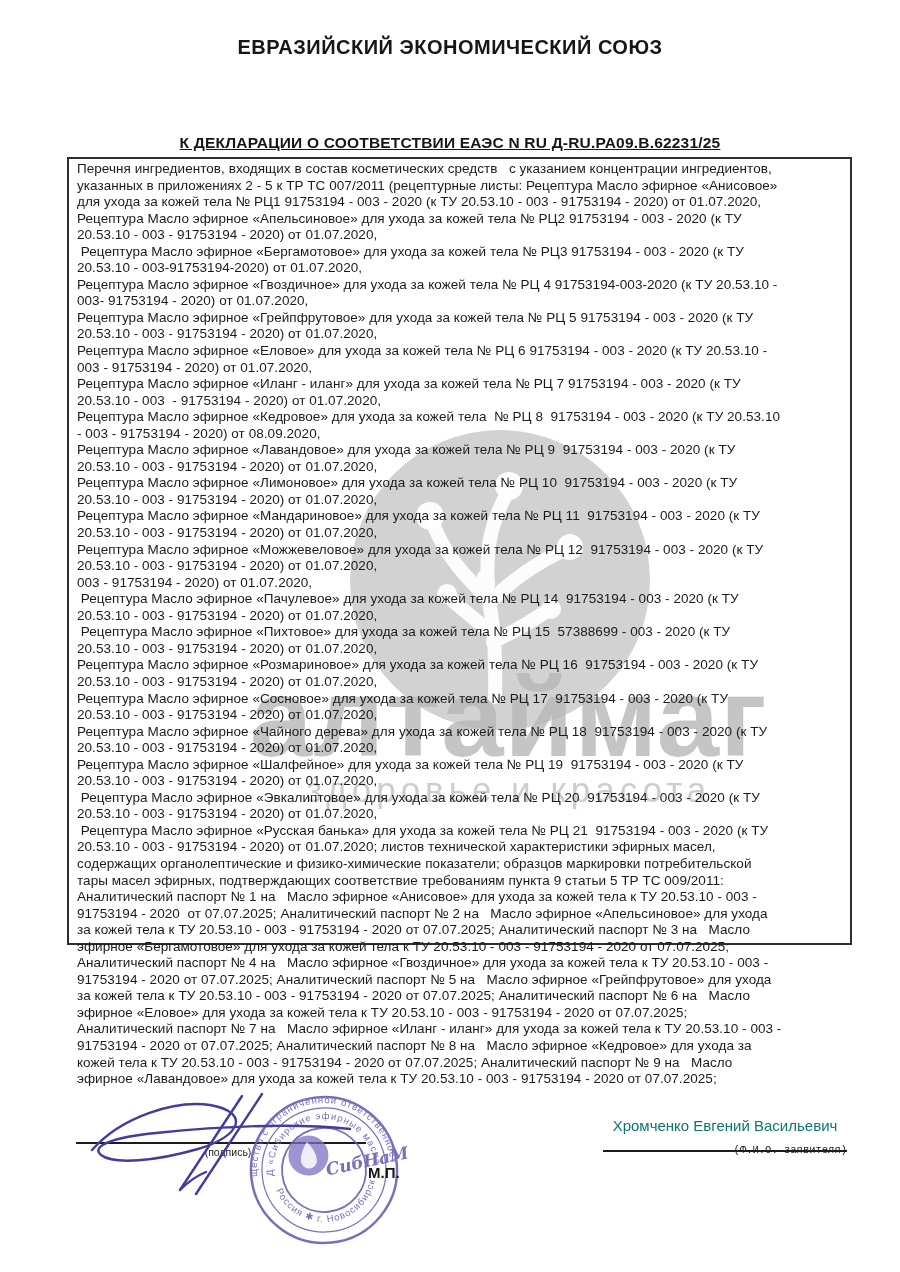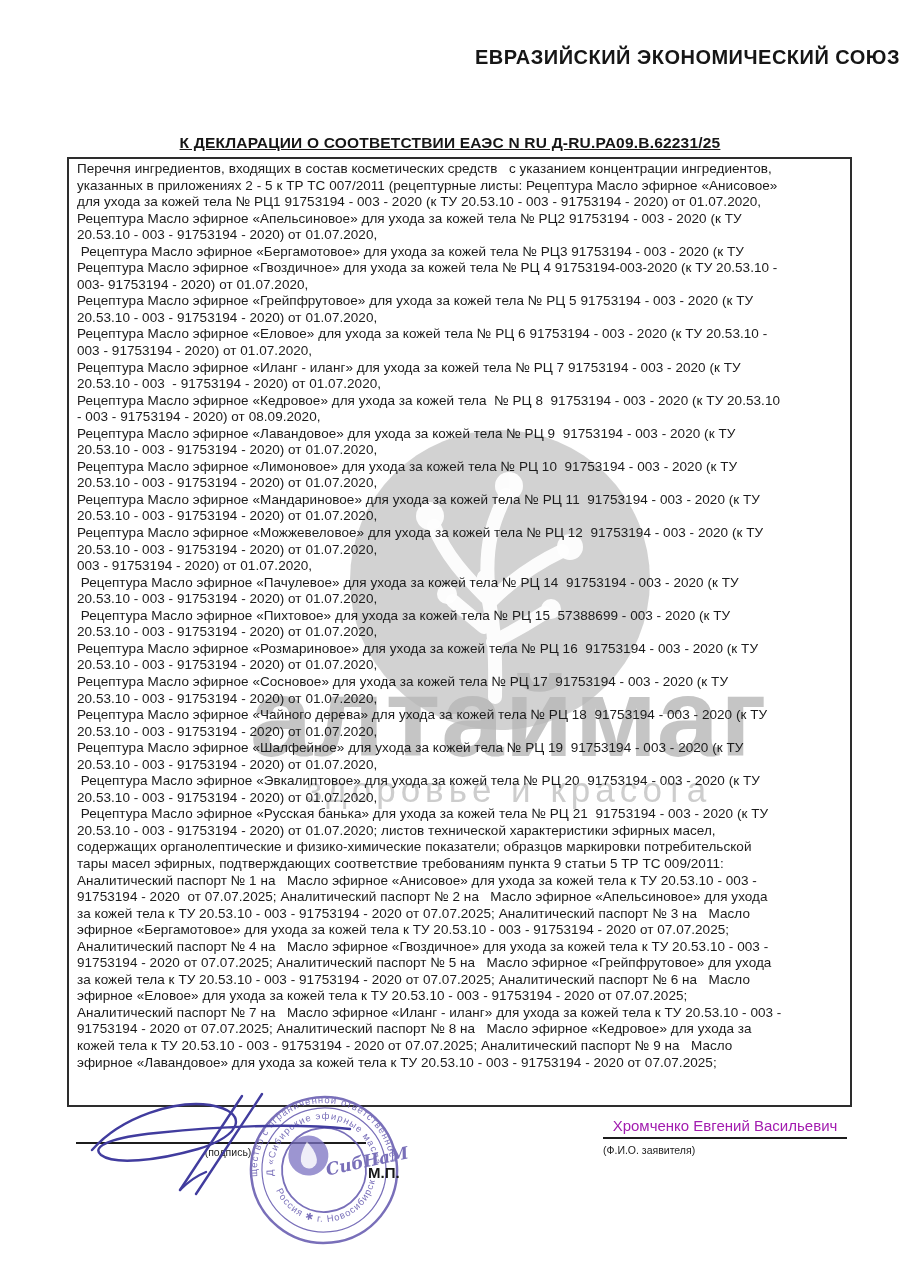--- a/index.html
+++ b/index.html
@@ -2,35 +2,35 @@
 <html><head>
 <meta charset="utf-8">
 <style>
   html,body{margin:0;padding:0;background:#ffffff;}
   .page{
     position:relative;width:900px;height:1272px;background:#ffffff;overflow:hidden;
     font-family:"Liberation Sans","DejaVu Sans",sans-serif;color:#1f1f1f;
   }
   
   .hdr{position:absolute;left:0;right:0;text-align:center;font-weight:bold;color:#161616;}
-  .hdr1{top:46px;font-size:20px;letter-spacing:.5px;text-align:right;}
+  .hdr1{top:36px;font-size:20px;letter-spacing:.5px;}
   .hdr2{top:95px;font-size:20px;letter-spacing:.5px;}
   .hdr3{top:134px;font-size:15.5px;letter-spacing:.2px;text-decoration:underline;}
   
   .wm{position:absolute;z-index:0;}
   .wm-brand{
     left:250px;top:662px;font-size:112px;font-weight:bold;color:#b7b7b7;
     letter-spacing:1px;opacity:.8;line-height:1;
   }
   .wm-tagline{
     left:306px;top:770px;font-size:35px;color:#cbcbcb;letter-spacing:5px;opacity:.95;
   }
   
   .textbox{
-    position:absolute;left:67px;top:157px;width:785px;height:950px;
+    position:absolute;left:67px;top:157px;width:785px;height:788px;
     border:2px solid #2d2d2d;box-sizing:border-box;padding:2px 4px 0 8px;
     z-index:1;background:transparent;
   }
   .textbox .line{
     white-space:pre;overflow:hidden;font-size:13.5px;line-height:16.55px;
     color:#1b1b1b;letter-spacing:.05px;
   }
   
   .sig-line{
     position:absolute;left:76px;top:1123px;width:290px;height:19px;
@@ -38,25 +38,25 @@
   }
   .sig-label{
     position:absolute;left:178px;top:1146px;width:100px;text-align:center;
     font-size:10.5px;color:#222;z-index:3;
   }
   .mp-label{
     position:absolute;left:368px;top:1164px;font-size:15px;font-weight:bold;color:#161616;z-index:4;
   }
   .fio-name{
     position:absolute;left:603px;top:1117px;width:244px;text-align:center;
-    font-size:15px;color:#a21caf;border-bottom:2px solid #1c1c1c;padding-bottom:3px;z-index:2;
+    font-size:15px;color:#0f766e;border-bottom:2px solid #1c1c1c;padding-bottom:16px;z-index:2;
   }
   .fio-label{
-    position:absolute;left:603px;top:1144px;width:244px;text-align:left;
-    font-size:10.5px;color:#222;z-index:2;
+    position:absolute;left:603px;top:1144px;width:244px;text-align:right;
+    font-size:10.5px;color:#222;z-index:2;font-family:Liberation Mono, monospace;
   }
   .sig-ink{position:absolute;left:84px;top:1092px;z-index:3;}
   .stamp{position:absolute;left:236px;top:1082px;z-index:2;opacity:.88;transform:rotate(-6deg);}
 </style>
 </head>
 <body>
 
 <div class="page">
 
   <svg class="wm" style="left:345px;top:425px;" width="310" height="310" viewBox="0 0 310 310">
@@ -83,20 +83,21 @@
   <div class="hdr hdr1">ЕВРАЗИЙСКИЙ ЭКОНОМИЧЕСКИЙ СОЮЗ</div>
   <div class="hdr hdr3">К ДЕКЛАРАЦИИ О СООТВЕТСТВИИ ЕАЭС N RU Д-RU.РА09.В.62231/25</div>
 
   <div class="textbox">
       <div class="line">Перечня ингредиентов, входящих в состав косметических средств   с указанием концентрации ингредиентов,</div>
       <div class="line">указанных в приложениях 2 - 5 к ТР ТС 007/2011 (рецептурные листы: Рецептура Масло эфирное «Анисовое»</div>
       <div class="line">для ухода за кожей тела № РЦ1 91753194 - 003 - 2020 (к ТУ 20.53.10 - 003 - 91753194 - 2020) от 01.07.2020,</div>
       <div class="line">Рецептура Масло эфирное «Апельсиновое» для ухода за кожей тела № РЦ2 91753194 - 003 - 2020 (к ТУ</div>
       <div class="line">20.53.10 - 003 - 91753194 - 2020) от 01.07.2020,</div>
       <div class="line"> Рецептура Масло эфирное «Бергамотовое» для ухода за кожей тела № РЦ3 91753194 - 003 - 2020 (к ТУ</div>
+      <div class="line">20.53.10 - 003-91753194-2020) от 01.07.2020,</div>
       <div class="line">Рецептура Масло эфирное «Гвоздичное» для ухода за кожей тела № РЦ 4 91753194-003-2020 (к ТУ 20.53.10 -</div>
       <div class="line">003- 91753194 - 2020) от 01.07.2020,</div>
       <div class="line">Рецептура Масло эфирное «Грейпфрутовое» для ухода за кожей тела № РЦ 5 91753194 - 003 - 2020 (к ТУ</div>
       <div class="line">20.53.10 - 003 - 91753194 - 2020) от 01.07.2020,</div>
       <div class="line">Рецептура Масло эфирное «Еловое» для ухода за кожей тела № РЦ 6 91753194 - 003 - 2020 (к ТУ 20.53.10 -</div>
       <div class="line">003 - 91753194 - 2020) от 01.07.2020,</div>
       <div class="line">Рецептура Масло эфирное «Иланг - иланг» для ухода за кожей тела № РЦ 7 91753194 - 003 - 2020 (к ТУ</div>
       <div class="line">20.53.10 - 003  - 91753194 - 2020) от 01.07.2020,</div>
       <div class="line">Рецептура Масло эфирное «Кедровое» для ухода за кожей тела  № РЦ 8  91753194 - 003 - 2020 (к ТУ 20.53.10</div>
       <div class="line">- 003 - 91753194 - 2020) от 08.09.2020,</div>

